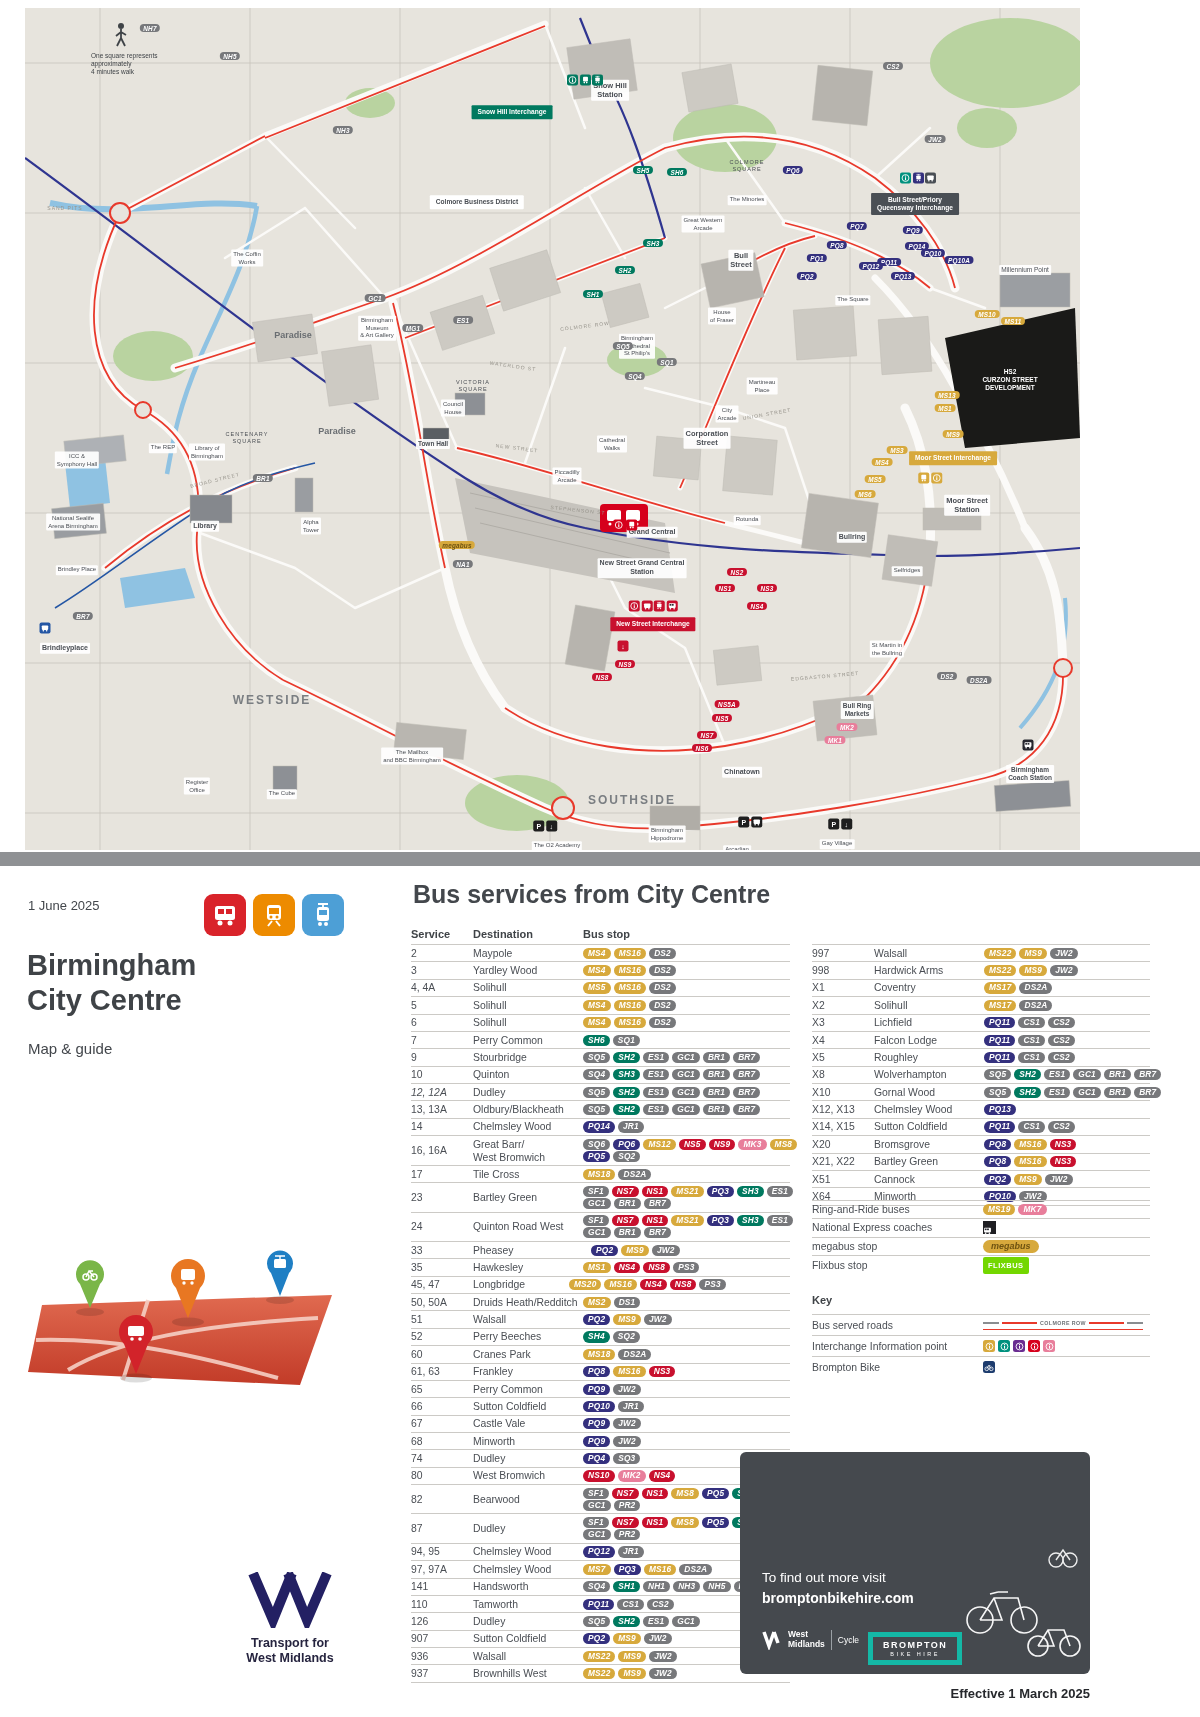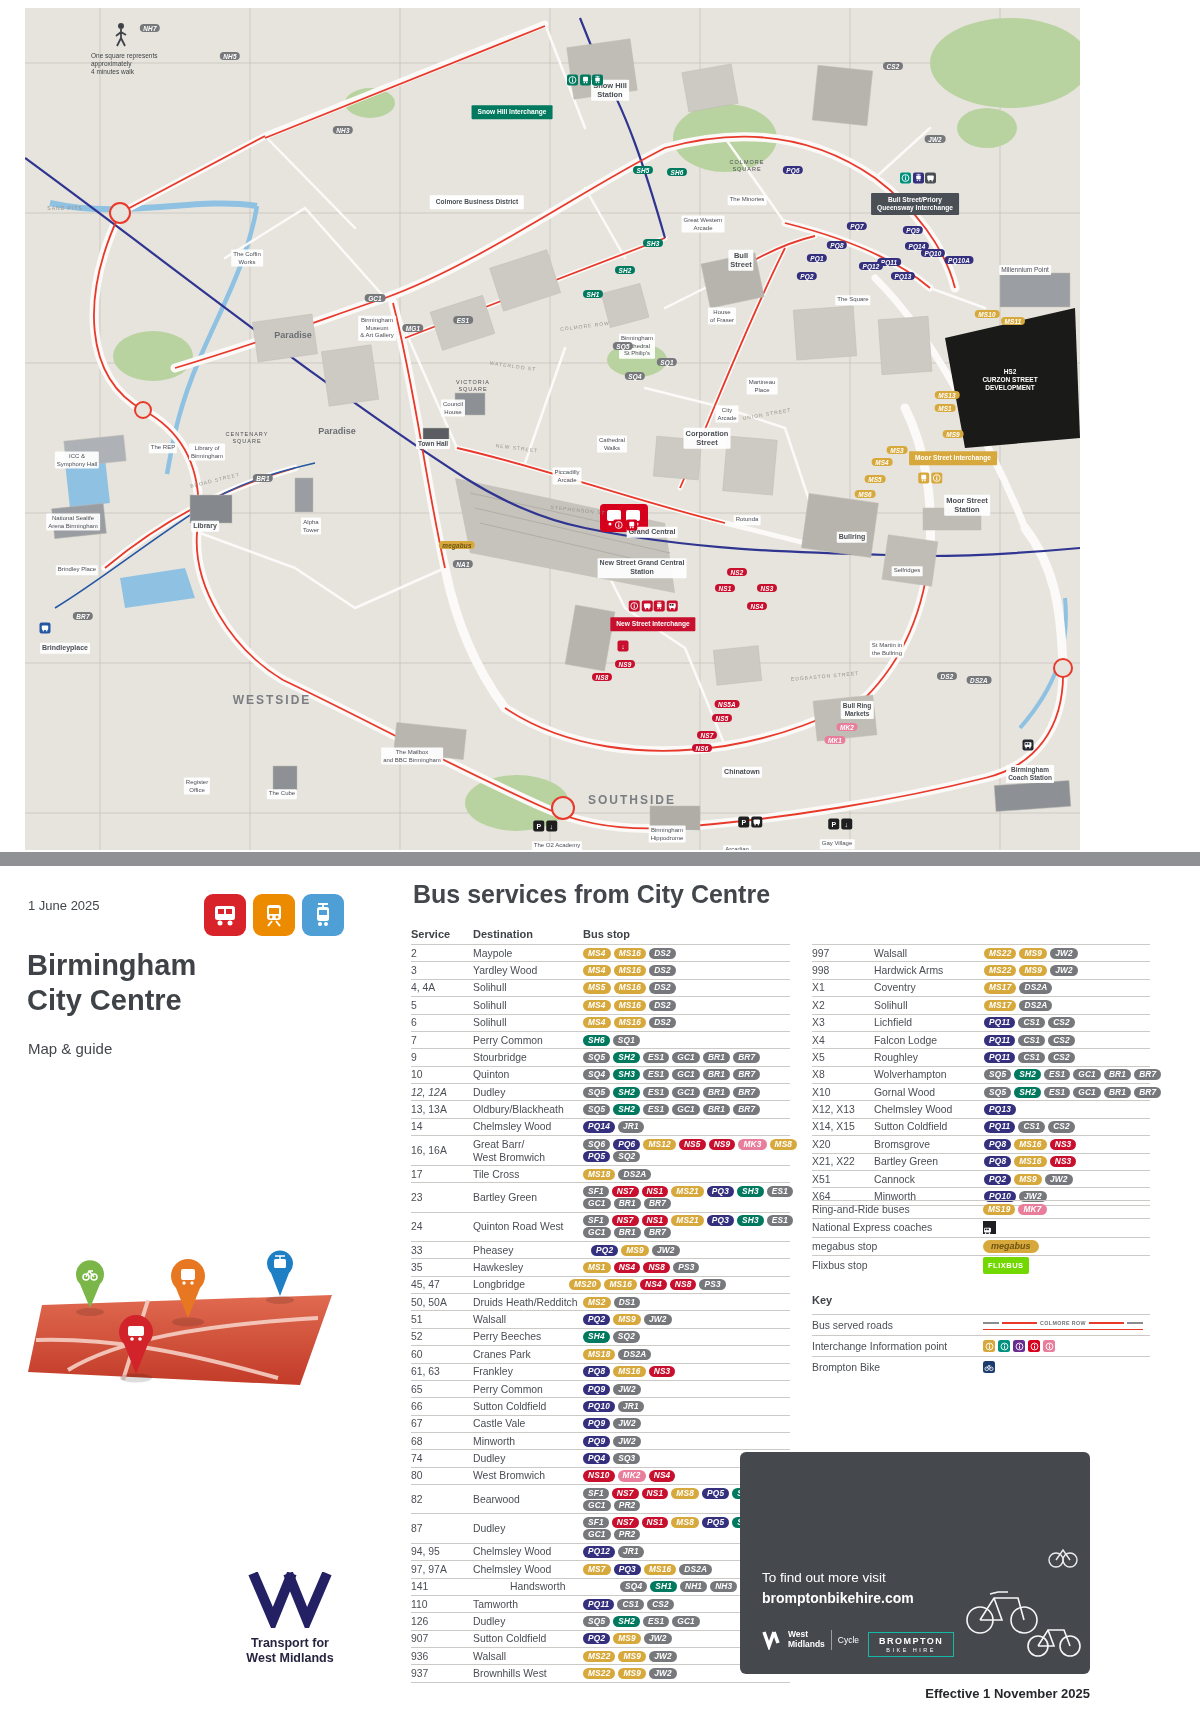--- a/index.html
+++ b/index.html
@@ -54,21 +54,21 @@
   .roadline .r{height:2.5px;background:#E8392B;flex:1;}
   .roadline .t{font-size:5.3px;font-weight:700;color:#6E7276;letter-spacing:.4px;}
   .roadline .under{height:1px;background:#E8392B;margin-top:3px;}
   .infosq{width:12px;height:12px;border-radius:2.5px;margin-right:3px;display:flex;align-items:center;justify-content:center;}
   #brompton{position:absolute;left:740px;top:1452px;width:350px;height:222px;background:#45494E;border-radius:6px;overflow:hidden;}
   #brompton .head{position:absolute;left:22px;top:30px;font-size:24px;font-weight:700;line-height:1.2;white-space:pre-line;}
   #brompton .body{position:absolute;left:22px;top:118px;font-size:13.5px;color:#fff;}
   #brompton .url{position:absolute;left:22px;top:138px;font-size:14px;font-weight:700;color:#fff;}
   #brompton .wmc{position:absolute;left:22px;top:178px;display:flex;align-items:center;gap:6px;color:#fff;}
   #brompton .wmc .t1{font-size:8.5px;font-weight:700;line-height:1.15;border-right:1px solid #9aa0a5;padding-right:6px;}
-  #brompton .bbox{position:absolute;left:128px;top:180px;border:1px solid #14b8a6;color:#fff;text-align:center;
+  #brompton .bbox{position:absolute;left:128px;top:180px;border:5px solid #14b8a6;color:#fff;text-align:center;
                   padding:3px 10px;}
   #brompton .bbox .a{font-size:9px;font-weight:700;letter-spacing:1.5px;}
   #brompton .bbox .b{font-size:5.5px;letter-spacing:2.5px;margin-top:1px;}
   #footer{position:absolute;top:1686px;right:110px;font-size:13px;font-weight:700;color:#26282C;}
 </style>
 </head>
 <body>
 
 <div id="map">
   <svg class="base" width="1055" height="842" viewBox="0 0 1055 842">
@@ -1034,21 +1034,21 @@
         <div class="bline">
           <span class="badge" style="background: rgb(215, 169, 60);">MS7</span>
           <span class="badge" style="background: rgb(52, 48, 126);">PQ3</span>
           <span class="badge" style="background: rgb(215, 169, 60);">MS16</span>
           <span class="badge" style="background: rgb(119, 120, 123);">DS2A</span>
         </div>
       </div>
     </div>
     <div class="trow">
       <div class="tsvc" style="width: 62px;">141</div>
-      <div class="tdest" style="width: 110px; margin-left: 37px;">Handsworth</div>
+      <div class="tdest" style="width: 110px;">Handsworth</div>
       <div class="tstops">
         <div class="bline">
           <span class="badge" style="background: rgb(119, 120, 123);">SQ4</span>
           <span class="badge" style="background: rgb(0, 121, 95);">SH1</span>
           <span class="badge" style="background: rgb(119, 120, 123);">NH1</span>
           <span class="badge" style="background: rgb(119, 120, 123);">NH3</span>
           <span class="badge" style="background: rgb(119, 120, 123);">NH5</span>
           <span class="badge" style="background: rgb(119, 120, 123);">NH7</span>
         </div>
       </div>
@@ -1412,13 +1412,13 @@
       <path d="M86,104 L96,88 L112,88 L118,104 M96,88 L102,104 L86,104"></path>
     </g>
     <g stroke="#fff" stroke-width="1.4" fill="none" opacity="0.9">
       <circle cx="104" cy="18" r="7"></circle>
         <circle cx="118" cy="18" r="7"></circle>
         <path d="M104,18 L111,8 L118,18"></path>
     </g>
   </svg>
 </div>
 
-<div id="footer">Effective 1 November 2025</div>
+<div id="footer">Effective 1 March 2025</div>
 
 </body></html>

